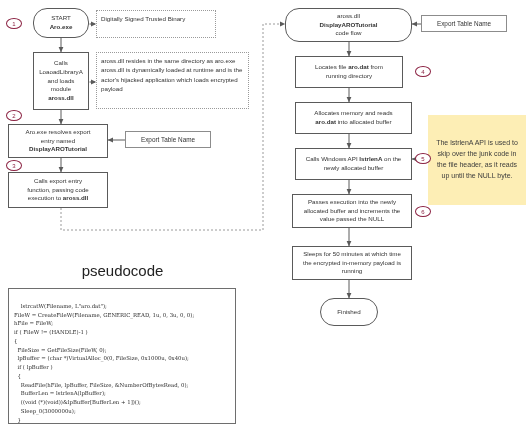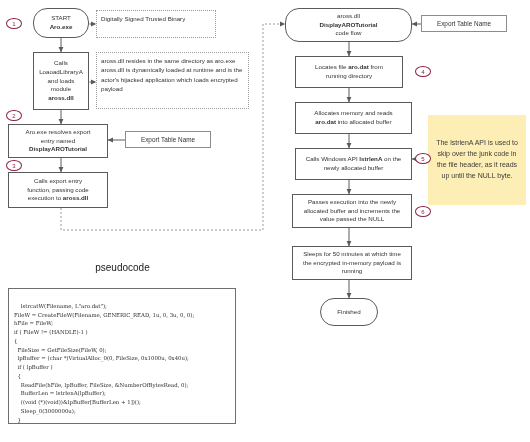--- a/index.html
+++ b/index.html
@@ -93,21 +93,21 @@
     padding: 4px 5px;
     font-family: "DejaVu Serif", serif;
     font-size: 5.4px;
     line-height: 1.62;
     color: #2b2b2b;
     white-space: pre;
     overflow: hidden;
   }
   .codetitle {
     position: absolute;
-    font-size: 10px;
+    font-size: 15px;
     color: #222222;
     text-align: center;
   }
   svg.wires {
     position: absolute;
     left: 0; top: 0;
     width: 530px; height: 442px;
     pointer-events: none;
   }
 </style>

